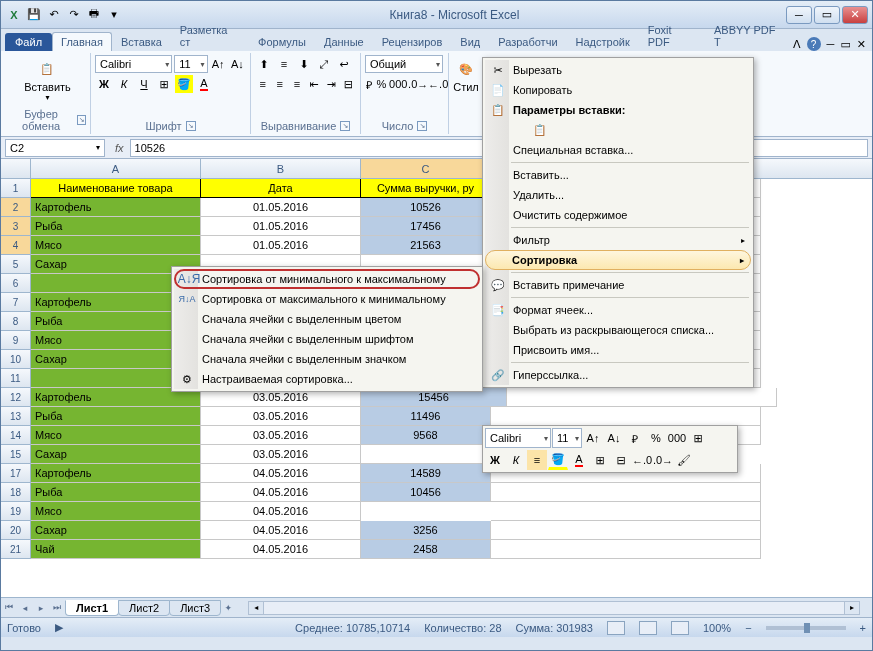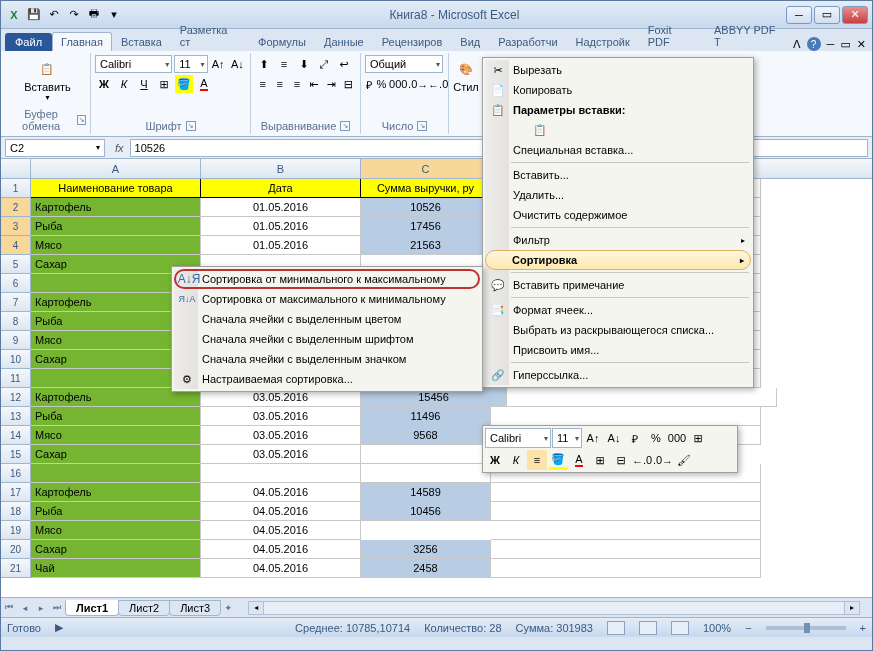--- a/index.html
+++ b/index.html
@@ -338,27 +338,20 @@
           <div class="cell blue" style="width: 130px;">9568</div>
           <div class="cell" style="width: 270px;"></div>
         </div>
         <div class="row">
           <div class="rowhead">15</div>
           <div class="cell green" style="width: 170px;">Сахар</div>
           <div class="cell date" style="width: 160px;">03.05.2016</div>
           <div class="cell" style="width: 270px;"></div>
         </div>
         <div class="row">
-          <div class="rowhead">16</div>
-          <div class="cell green" style="width: 170px;"></div>
-          <div class="cell date" style="width: 160px;"></div>
-          <div class="cell num" style="width: 130px;"></div>
-          <div class="cell" style="width: 270px;"></div>
-        </div>
-        <div class="row">
           <div class="rowhead">17</div>
           <div class="cell green" style="width: 170px;">Картофель</div>
           <div class="cell date" style="width: 160px;">04.05.2016</div>
           <div class="cell blue" style="width: 130px;">14589</div>
           <div class="cell" style="width: 270px;"></div>
         </div>
         <div class="row">
           <div class="rowhead">18</div>
           <div class="cell green" style="width: 170px;">Рыба</div>
           <div class="cell date" style="width: 160px;">04.05.2016</div>

